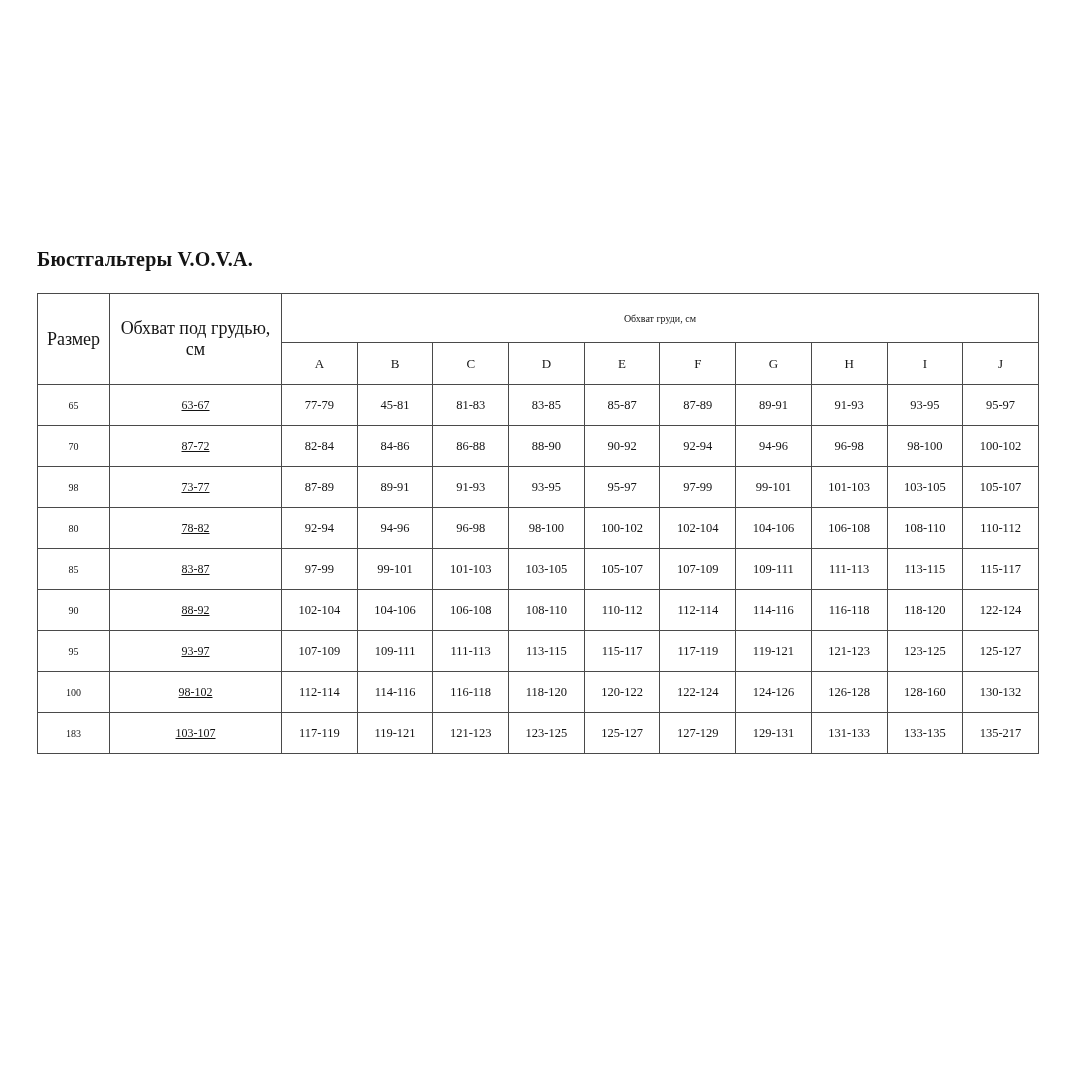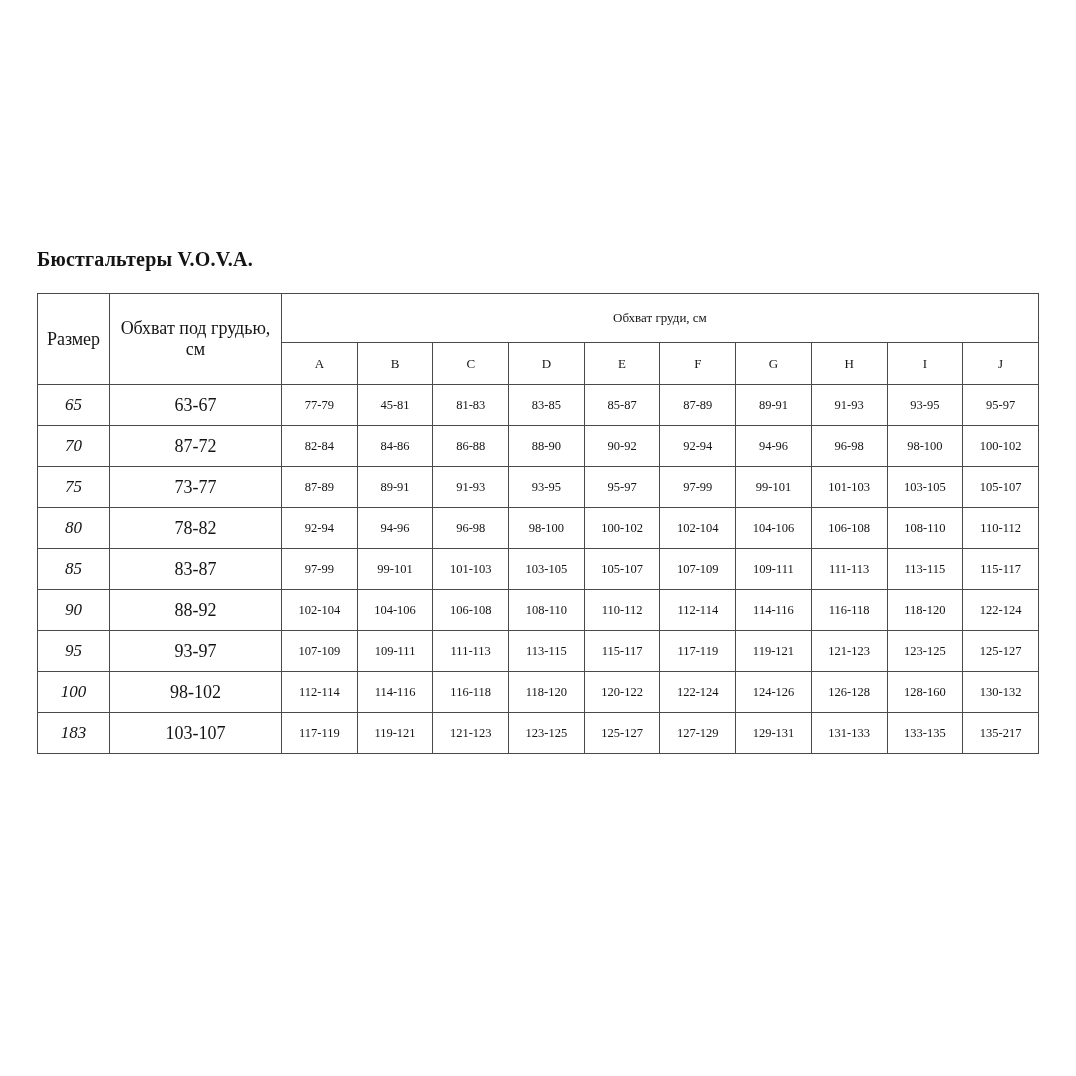--- a/index.html
+++ b/index.html
@@ -56,31 +56,31 @@
   }
   .col-size    { width: 72px; }
   .col-under   { width: 172px; }
   .col-cup     { width: 75.7px; }
 
   .hdr-row-1 td { height: 48px; }
   .hdr-row-2 td { height: 41px; }
   tbody tr td   { height: 40px; }
 
   .hdr-span {
-    font-size: 13px;
+    font-size: 10px;
   }
   .hdr-cup {
     font-size: 13px;
   }
   .cell-size {
-    font-size: 17px;
-    font-style: italic;
+    font-size: 10px;
   }
   .cell-under {
-    font-size: 18px;
+    font-size: 12px;
+    text-decoration: underline;
   }
   .cell-val {
     font-size: 12.5px;
   }
   .hdr-size, .hdr-under {
     font-size: 18px;
   }
 </style>
 </head>
 <body>
@@ -147,21 +147,21 @@
           <td class="cell-val">86-88</td>
           <td class="cell-val">88-90</td>
           <td class="cell-val">90-92</td>
           <td class="cell-val">92-94</td>
           <td class="cell-val">94-96</td>
           <td class="cell-val">96-98</td>
           <td class="cell-val">98-100</td>
           <td class="cell-val">100-102</td>
         </tr>
         <tr>
-          <td class="cell-size">75</td>
+          <td class="cell-size">98</td>
           <td class="cell-under">73-77</td>
           <td class="cell-val">87-89</td>
           <td class="cell-val">89-91</td>
           <td class="cell-val">91-93</td>
           <td class="cell-val">93-95</td>
           <td class="cell-val">95-97</td>
           <td class="cell-val">97-99</td>
           <td class="cell-val">99-101</td>
           <td class="cell-val">101-103</td>
           <td class="cell-val">103-105</td>

